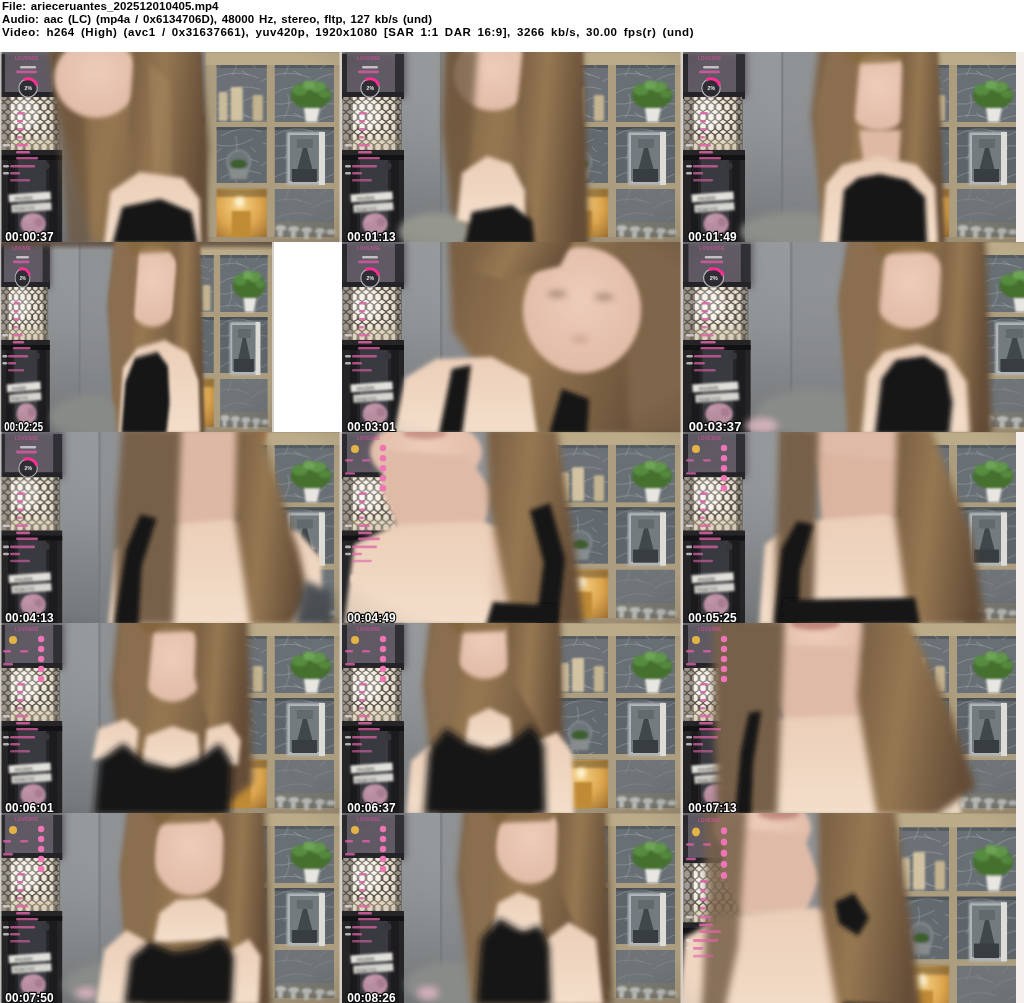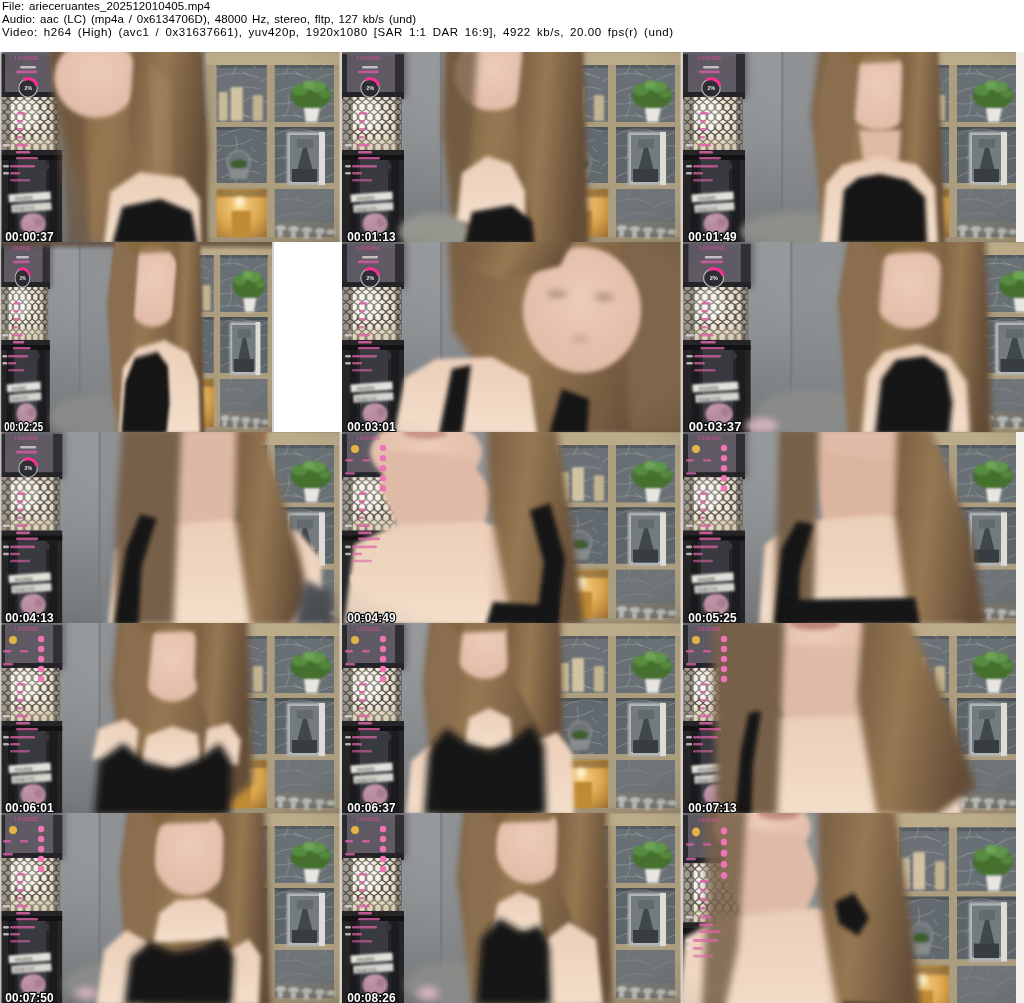--- a/index.html
+++ b/index.html
@@ -1,16 +1,16 @@
 <!DOCTYPE html>
 <html><head><meta charset="utf-8"><style>
 html,body{margin:0;padding:0;background:#fff;width:1024px;height:1003px;overflow:hidden}
 body{font-family:"Liberation Sans",sans-serif;position:relative}
 #hdr{position:absolute;left:0;top:0;width:1024px;height:52px;background:#fff;color:#000;
-font-size:11.5px;font-weight:normal;line-height:13px;white-space:nowrap;padding:0 0 0 2px;box-sizing:border-box;letter-spacing:0.1px;word-spacing:1.4px}
+font-size:11.5px;font-weight:bold;line-height:13px;white-space:nowrap;padding:0 0 0 2px;box-sizing:border-box;letter-spacing:0.1px;word-spacing:1.4px}
 .t{position:absolute;overflow:hidden}
 </style></head><body>
 
 <svg width="0" height="0" style="position:absolute">
 <defs>
 <linearGradient id="wallg" x1="0" y1="0" x2="0" y2="1">
  <stop offset="0" stop-color="#94979a"></stop>
  <stop offset="0.45" stop-color="#8a8d90"></stop>
  <stop offset="1" stop-color="#75787a"></stop>
 </linearGradient>
@@ -207,21 +207,21 @@
   <rect x="3" y="40" width="10" height="2.4" rx="1.2"></rect>
   <rect x="20" y="27" width="8" height="2.4" rx="1.2"></rect>
  </g>
 </symbol>
 </defs>
 </svg>
 
 <div id="hdr">
     <div>File: arieceruantes_202512010405.mp4</div>
     <div>Audio: aac (LC) (mp4a / 0x6134706D), 48000 Hz, stereo, fltp, 127 kb/s (und)</div>
-    <div style="letter-spacing:0.55px;word-spacing:2.4px">Video: h264 (High) (avc1 / 0x31637661), yuv420p, 1920x1080 [SAR 1:1 DAR 16:9], 4922 kb/s, 20.00 fps(r) (und)</div>
+    <div style="letter-spacing:0.55px;word-spacing:2.4px">Video: h264 (High) (avc1 / 0x31637661), yuv420p, 1920x1080 [SAR 1:1 DAR 16:9], 3266 kb/s, 30.00 fps(r) (und)</div>
   </div>
 <div class="t" style="left:0px;top:52px;width:342px;height:190px"><svg viewBox="0 0 341 190" width="100%" height="100%" preserveAspectRatio="none">
 <use href="#bg"></use>
 
 <path d="M50,-4 L200,-6 L208,95 L203,192 L90,192 L74,118 L56,48 Z" fill="url(#hairg)" filter="url(#b3)"></path>
 <path d="M50,-4 L82,-4 L90,192 L68,192 L58,80 Z" fill="#6a533b" opacity="0.7" filter="url(#b3)"></path>
 <ellipse cx="96" cy="26" rx="42" ry="40" fill="url(#faceg)" filter="url(#b2)"></ellipse>
 <path d="M134,-4 L200,-6 L207,192 L150,192 L128,76 Z" fill="url(#hairg)" filter="url(#b2)"></path>
 <path d="M148,10 L170,30 L172,140 L155,150 Z" fill="#ad9069" opacity="0.35" filter="url(#b2)"></path>
 <path d="M104,192 L110,140 L139,120 L183,126 L199,147 L200,192 Z" fill="url(#sking)" filter="url(#b2)"></path>

